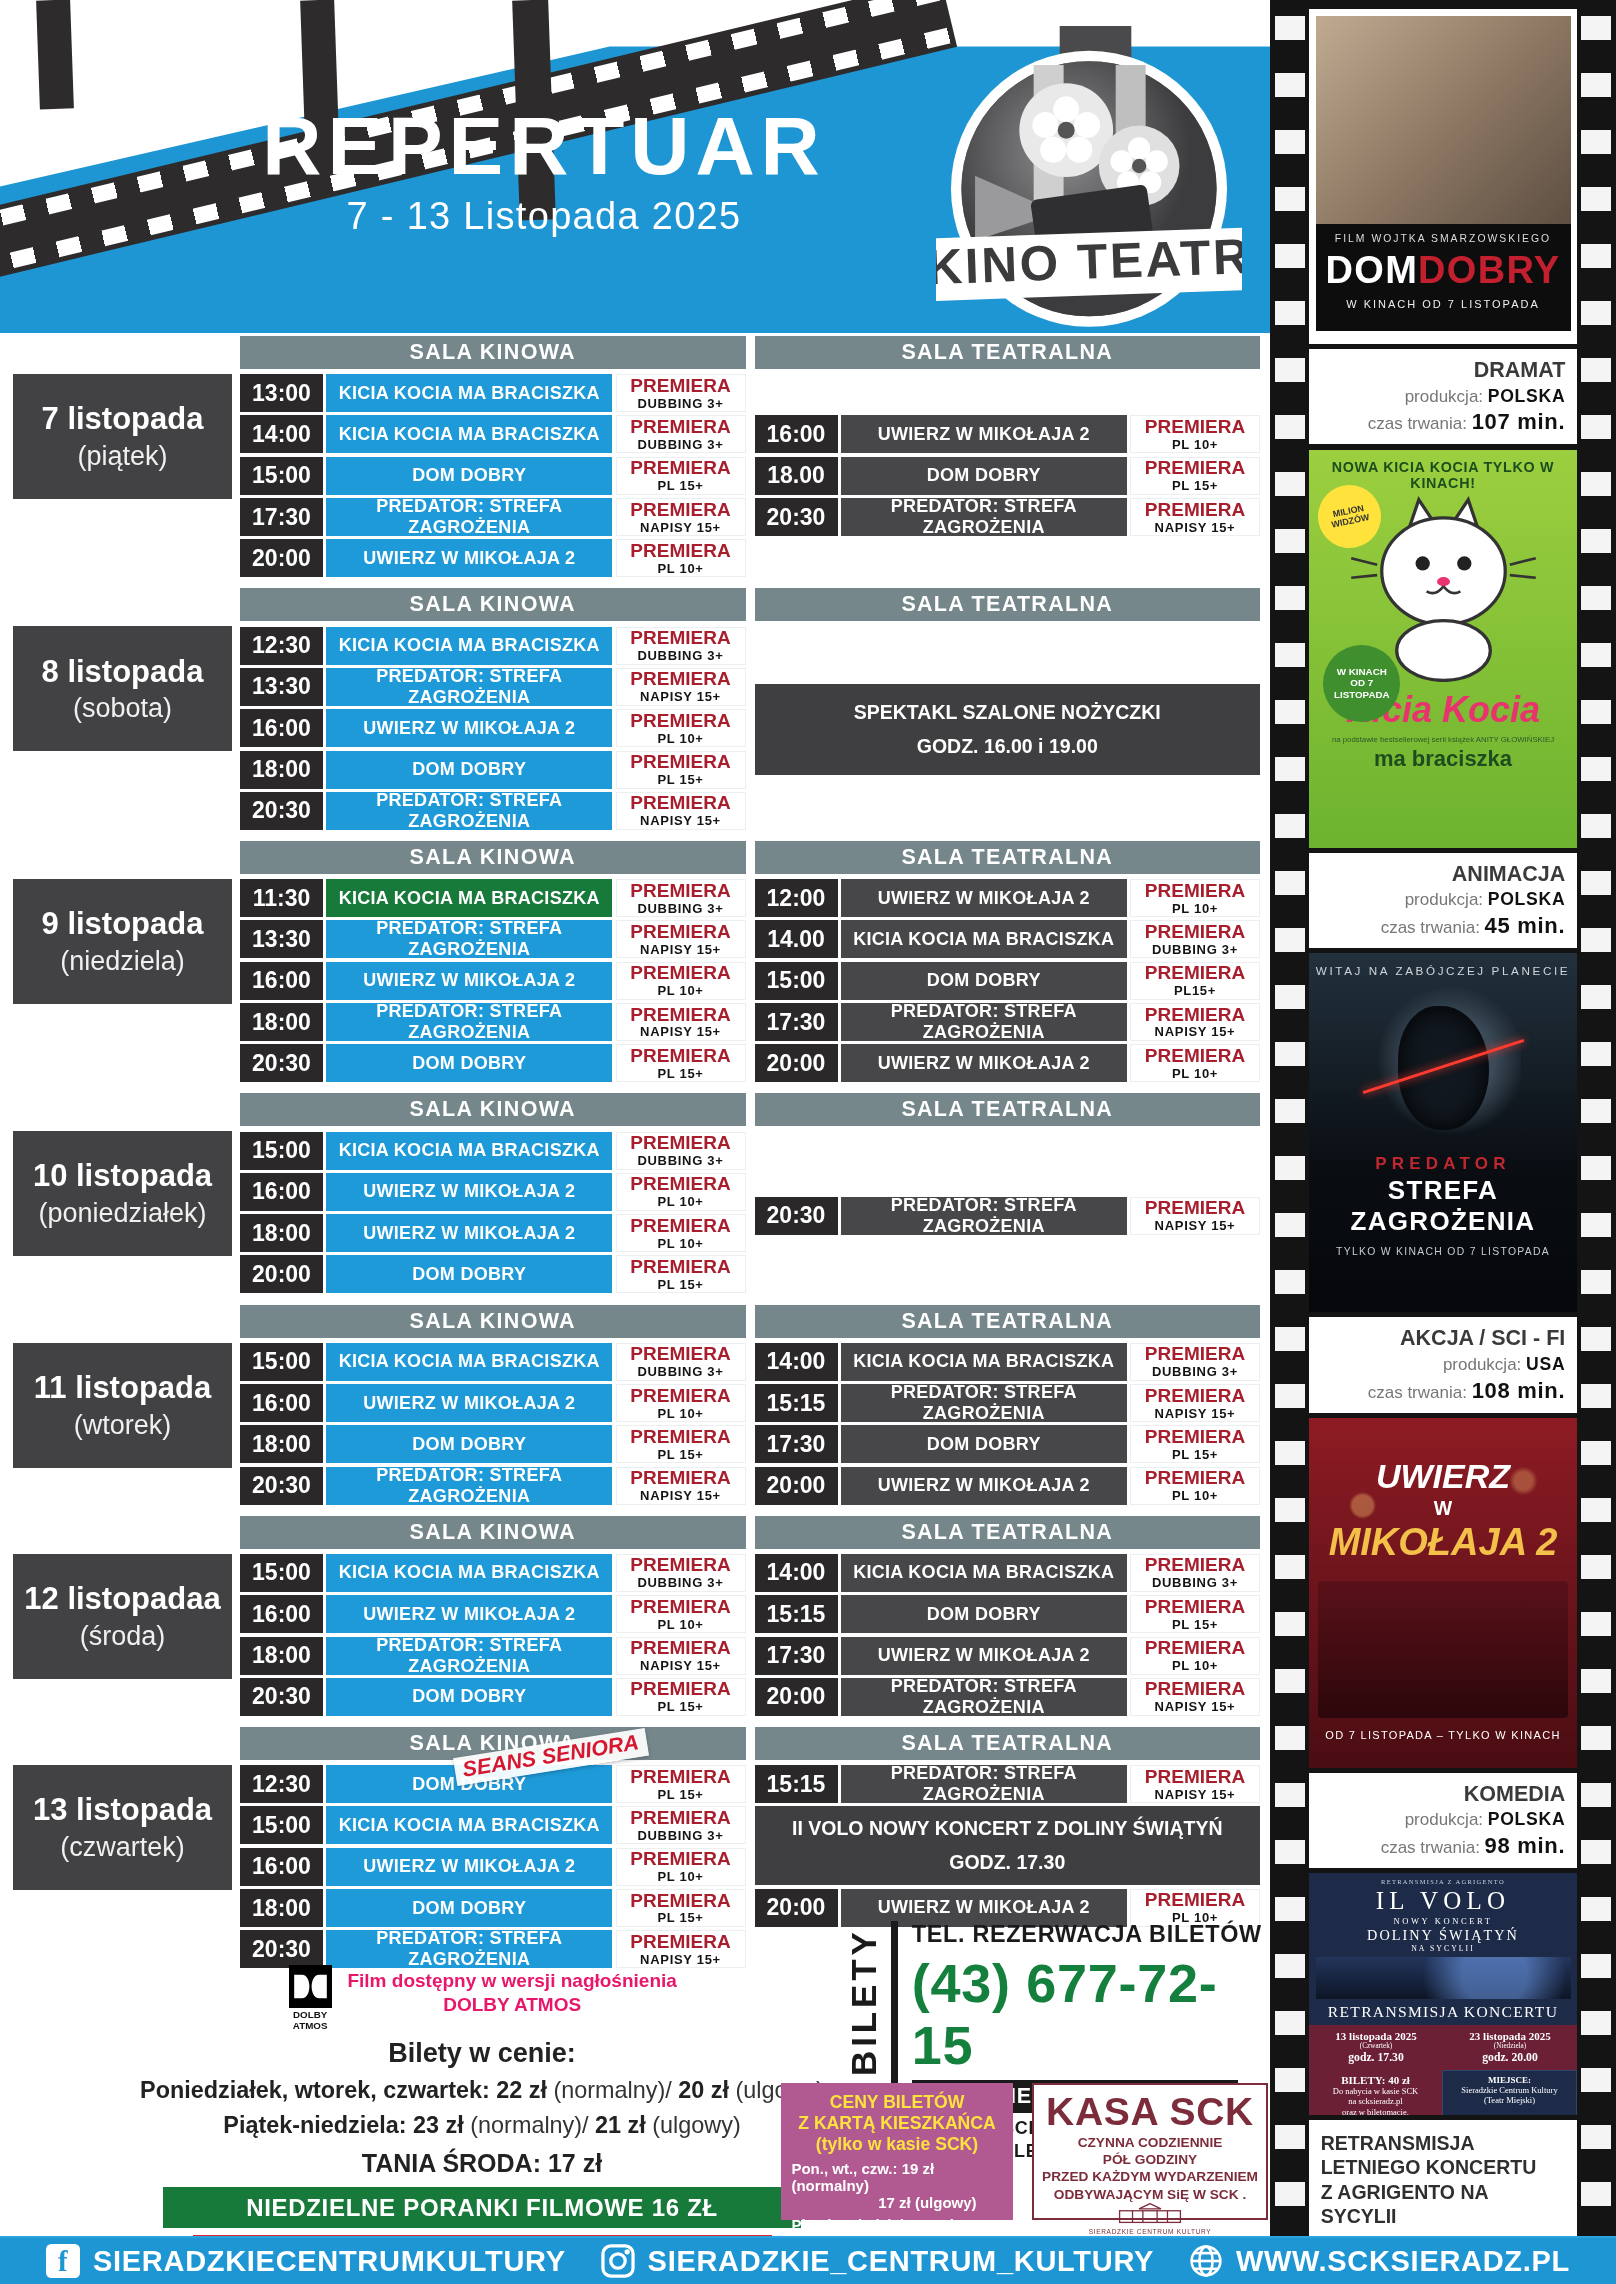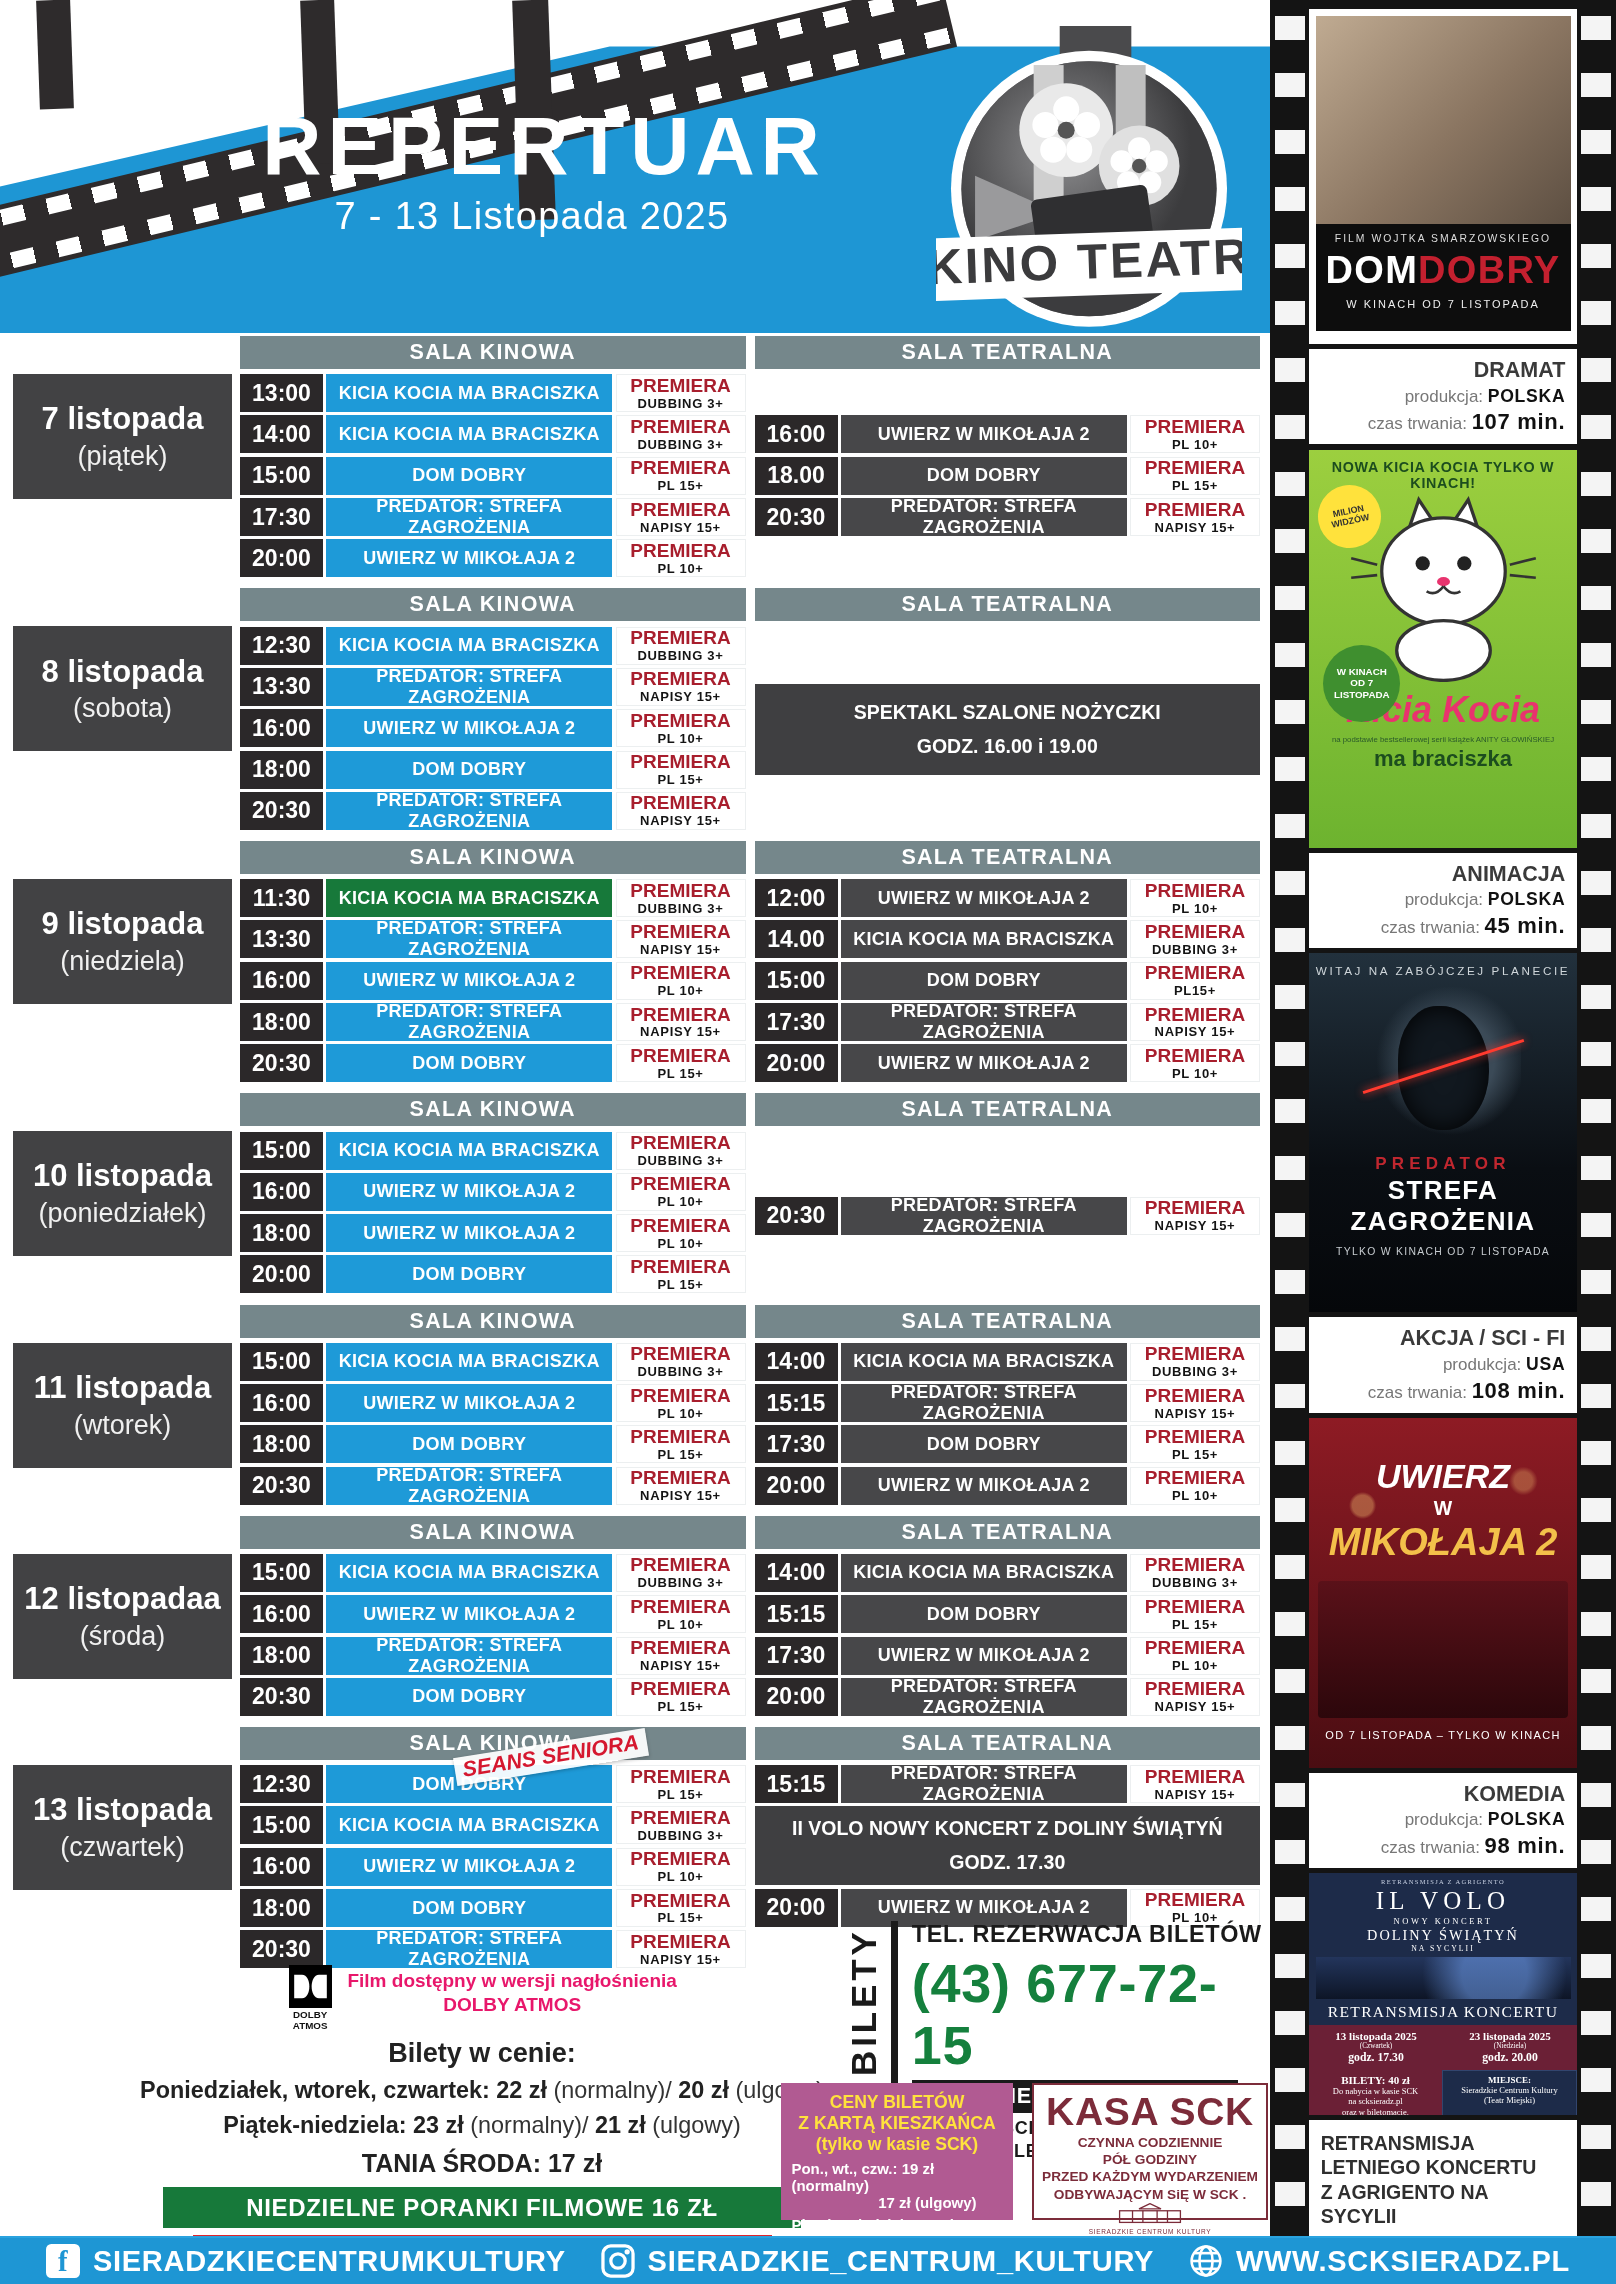--- a/index.html
+++ b/index.html
@@ -13,21 +13,21 @@
       transform:rotate(-13.5deg);transform-origin:left center;}
   .film-strip .holes{position:absolute;left:0;width:100%;height:15.6px;
       background:repeating-linear-gradient(90deg,#fff 0 23.4px,transparent 23.4px 47px);}
   .film-strip .holes.top{top:5.2px}.film-strip .holes.bot{bottom:5.2px}
   .hang-bar{position:absolute;top:0;background:#2e2b2c;}
   .hb1{left:38px;width:34px;height:109px;transform:rotate(-2deg);}
   .hb2{left:303px;width:34px;height:164px;transform:rotate(-2deg);}
   .hb3{left:516px;width:36px;height:220px;transform:rotate(-2deg);}
   .h-title{position:absolute;left:163px;top:99px;width:762px;text-align:center;color:#fff;
       font-size:82px;font-weight:bold;letter-spacing:5.9px;}
-  .h-sub{position:absolute;left:151px;top:195px;width:762px;text-align:center;color:#fff;
+  .h-sub{position:absolute;left:163px;top:195px;width:762px;text-align:center;color:#fff;
       font-size:38px;letter-spacing:1.3px;}
   .logo{position:absolute;left:936px;top:26px;}
   
   .schedule{position:absolute;left:13px;top:336px;width:1247px;}
   .day-block{position:relative;padding-left:227px;display:flex;gap:9px;margin-bottom:7.8px;}
   .day-box{position:absolute;left:0;top:38px;width:219px;height:125px;background:#424244;color:#fff;
       display:flex;flex-direction:column;align-items:center;justify-content:center;gap:3.9px;}
   .day-date{font-size:31px;font-weight:bold;}
   .day-wd{font-size:27px;font-weight:300;color:#f0f0f0;}
   .col{flex:1;position:relative;}

